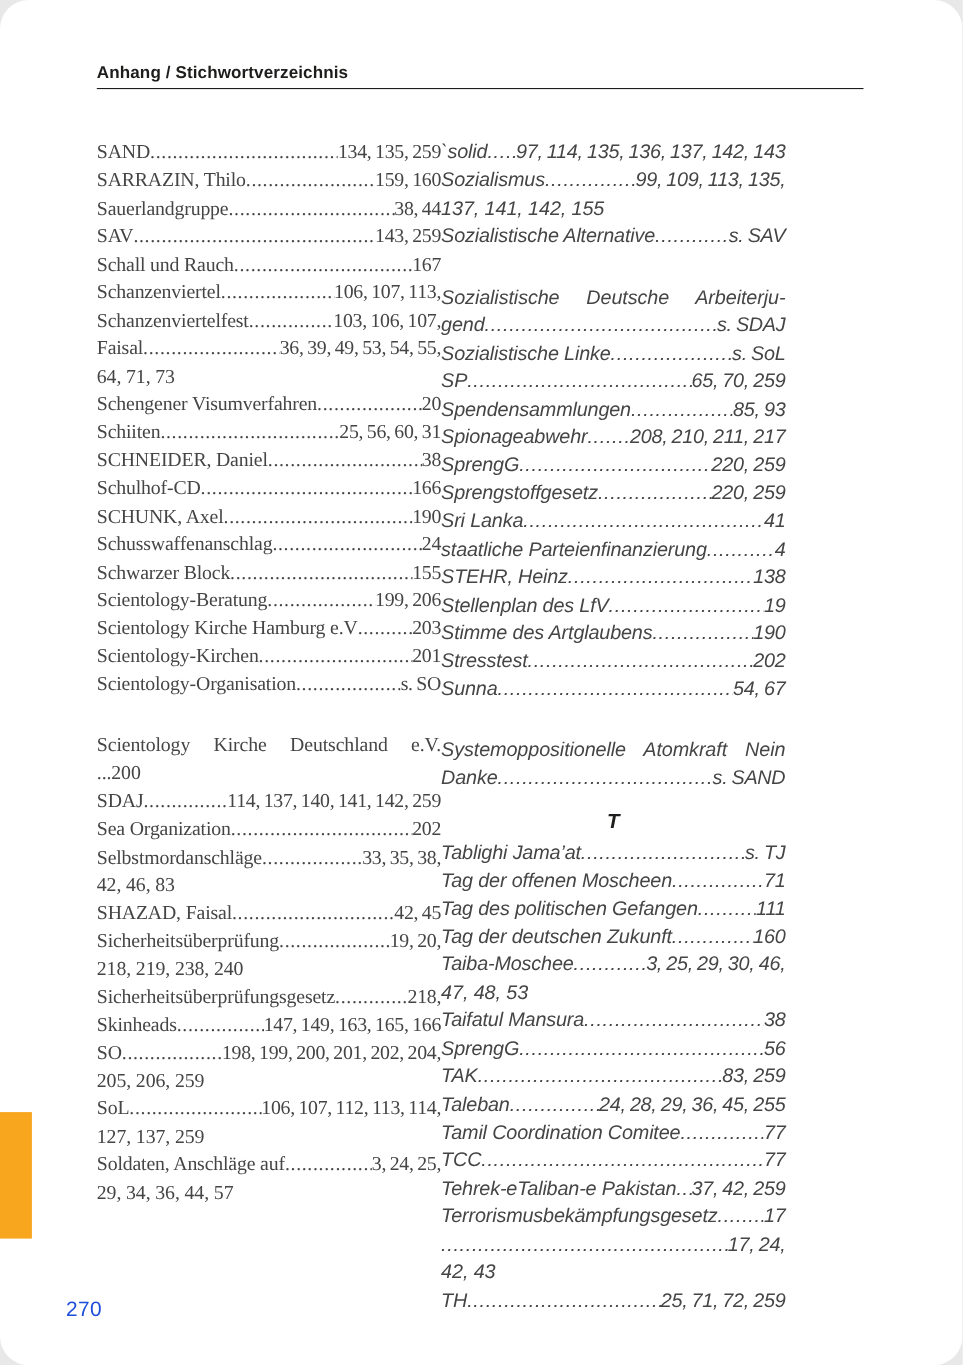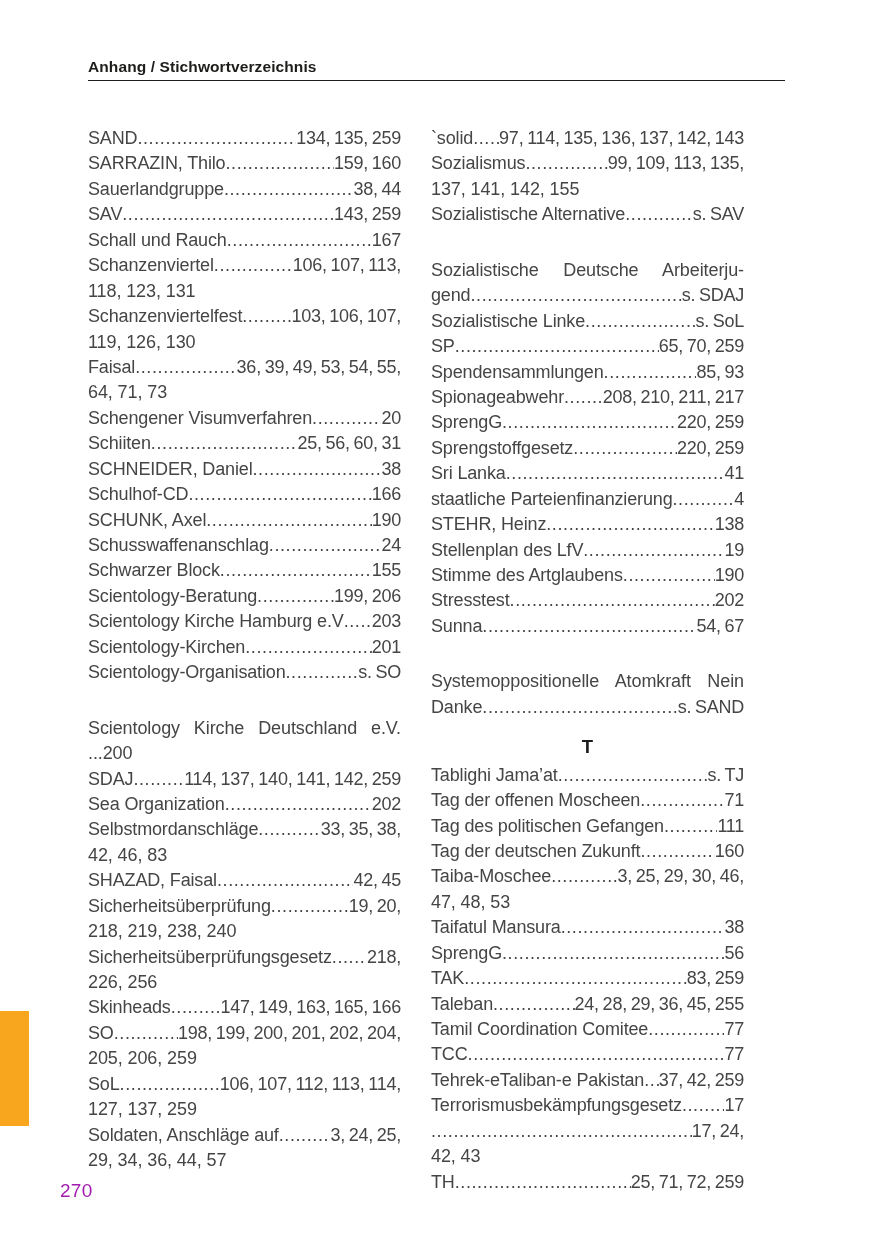--- a/index.html
+++ b/index.html
@@ -2,55 +2,56 @@
 <html><head>
 <meta charset="utf-8">
 <style>
   html,body{margin:0;padding:0;background:#e8e8e8;}
   #page{
     position:relative;
     width:875px;height:1241px;
     background:#ffffff;
     font-family:"Liberation Sans","DejaVu Sans",sans-serif;
     overflow:hidden;
+    border-radius:26px;
   }
   
   #hdr{
     position:absolute;left:88px;top:58px;
     font-size:15.5px;font-weight:bold;color:#1d1d1b;
     letter-spacing:0.1px;
   }
   #rule{
     position:absolute;left:88px;top:80px;width:697px;height:0;
     border-top:1.6px solid #1d1d1b;
   }
   
   .col{
     position:absolute;top:126px;width:313px;
     font-size:18px;line-height:25.45px;color:#454545;
   }
-  #col-left{left:88px;}
-  #col-right{left:431px;}
+  #col-left{left:88px;font-family:Liberation Serif, serif;}
+  #col-right{left:401px;font-style:italic;}
   .line{display:flex;align-items:baseline;height:25.45px;white-space:nowrap;}
   .term{flex:0 0 auto;letter-spacing:-0.15px;}
   .dots{flex:1 1 auto;min-width:4px;overflow:hidden;letter-spacing:0.6px;}
   .pg{flex:0 0 auto;letter-spacing:-0.25px;word-spacing:-1px;}
   .cont{display:block;height:25.45px;white-space:nowrap;letter-spacing:-0.1px;}
   .wrap{
     display:block;height:25.45px;white-space:normal;
     text-align:justify;text-align-last:justify;letter-spacing:-0.1px;margin-top:30px;
   }
   .heading{
     height:25.45px;margin-top:14px;margin-bottom:3px;
     text-align:center;font-weight:bold;color:#1d1d1b;font-size:18.5px;
   }
   
   #pageno{
     position:absolute;left:60px;top:1180px;
-    font-size:19px;color:#a21caf;letter-spacing:0.3px;
+    font-size:19px;color:#1d4ed8;letter-spacing:0.3px;
   }
   
   #edge-marker{
     position:absolute;left:0;top:1011px;width:29px;height:115px;
     background:#F7A61D;
   }
 </style>
 </head>
 <body>
 
@@ -82,27 +83,25 @@
       <div class="line">
         <span class="term">Schall und Rauch</span>
         <span class="dots">............................................................................................................................................</span>
         <span class="pg">167</span>
       </div>
       <div class="line">
         <span class="term">Schanzenviertel</span>
         <span class="dots">............................................................................................................................................</span>
         <span class="pg">106, 107, 113,</span>
       </div>
-      <div class="cont">118, 123, 131</div>
       <div class="line">
         <span class="term">Schanzenviertelfest</span>
         <span class="dots">............................................................................................................................................</span>
         <span class="pg">103, 106, 107,</span>
       </div>
-      <div class="cont">119, 126, 130</div>
       <div class="line">
         <span class="term">Faisal</span>
         <span class="dots">............................................................................................................................................</span>
         <span class="pg">36, 39, 49, 53, 54, 55,</span>
       </div>
       <div class="cont">64, 71, 73</div>
       <div class="line">
         <span class="term">Schengener Visumverfahren</span>
         <span class="dots">............................................................................................................................................</span>
         <span class="pg">20</span>
@@ -184,21 +183,20 @@
         <span class="term">Sicherheitsüberprüfung</span>
         <span class="dots">............................................................................................................................................</span>
         <span class="pg">19, 20,</span>
       </div>
       <div class="cont">218, 219, 238, 240</div>
       <div class="line">
         <span class="term">Sicherheitsüberprüfungsgesetz</span>
         <span class="dots">............................................................................................................................................</span>
         <span class="pg">218,</span>
       </div>
-      <div class="cont">226, 256</div>
       <div class="line">
         <span class="term">Skinheads</span>
         <span class="dots">............................................................................................................................................</span>
         <span class="pg">147, 149, 163, 165, 166</span>
       </div>
       <div class="line">
         <span class="term">SO</span>
         <span class="dots">............................................................................................................................................</span>
         <span class="pg">198, 199, 200, 201, 202, 204,</span>
       </div>

